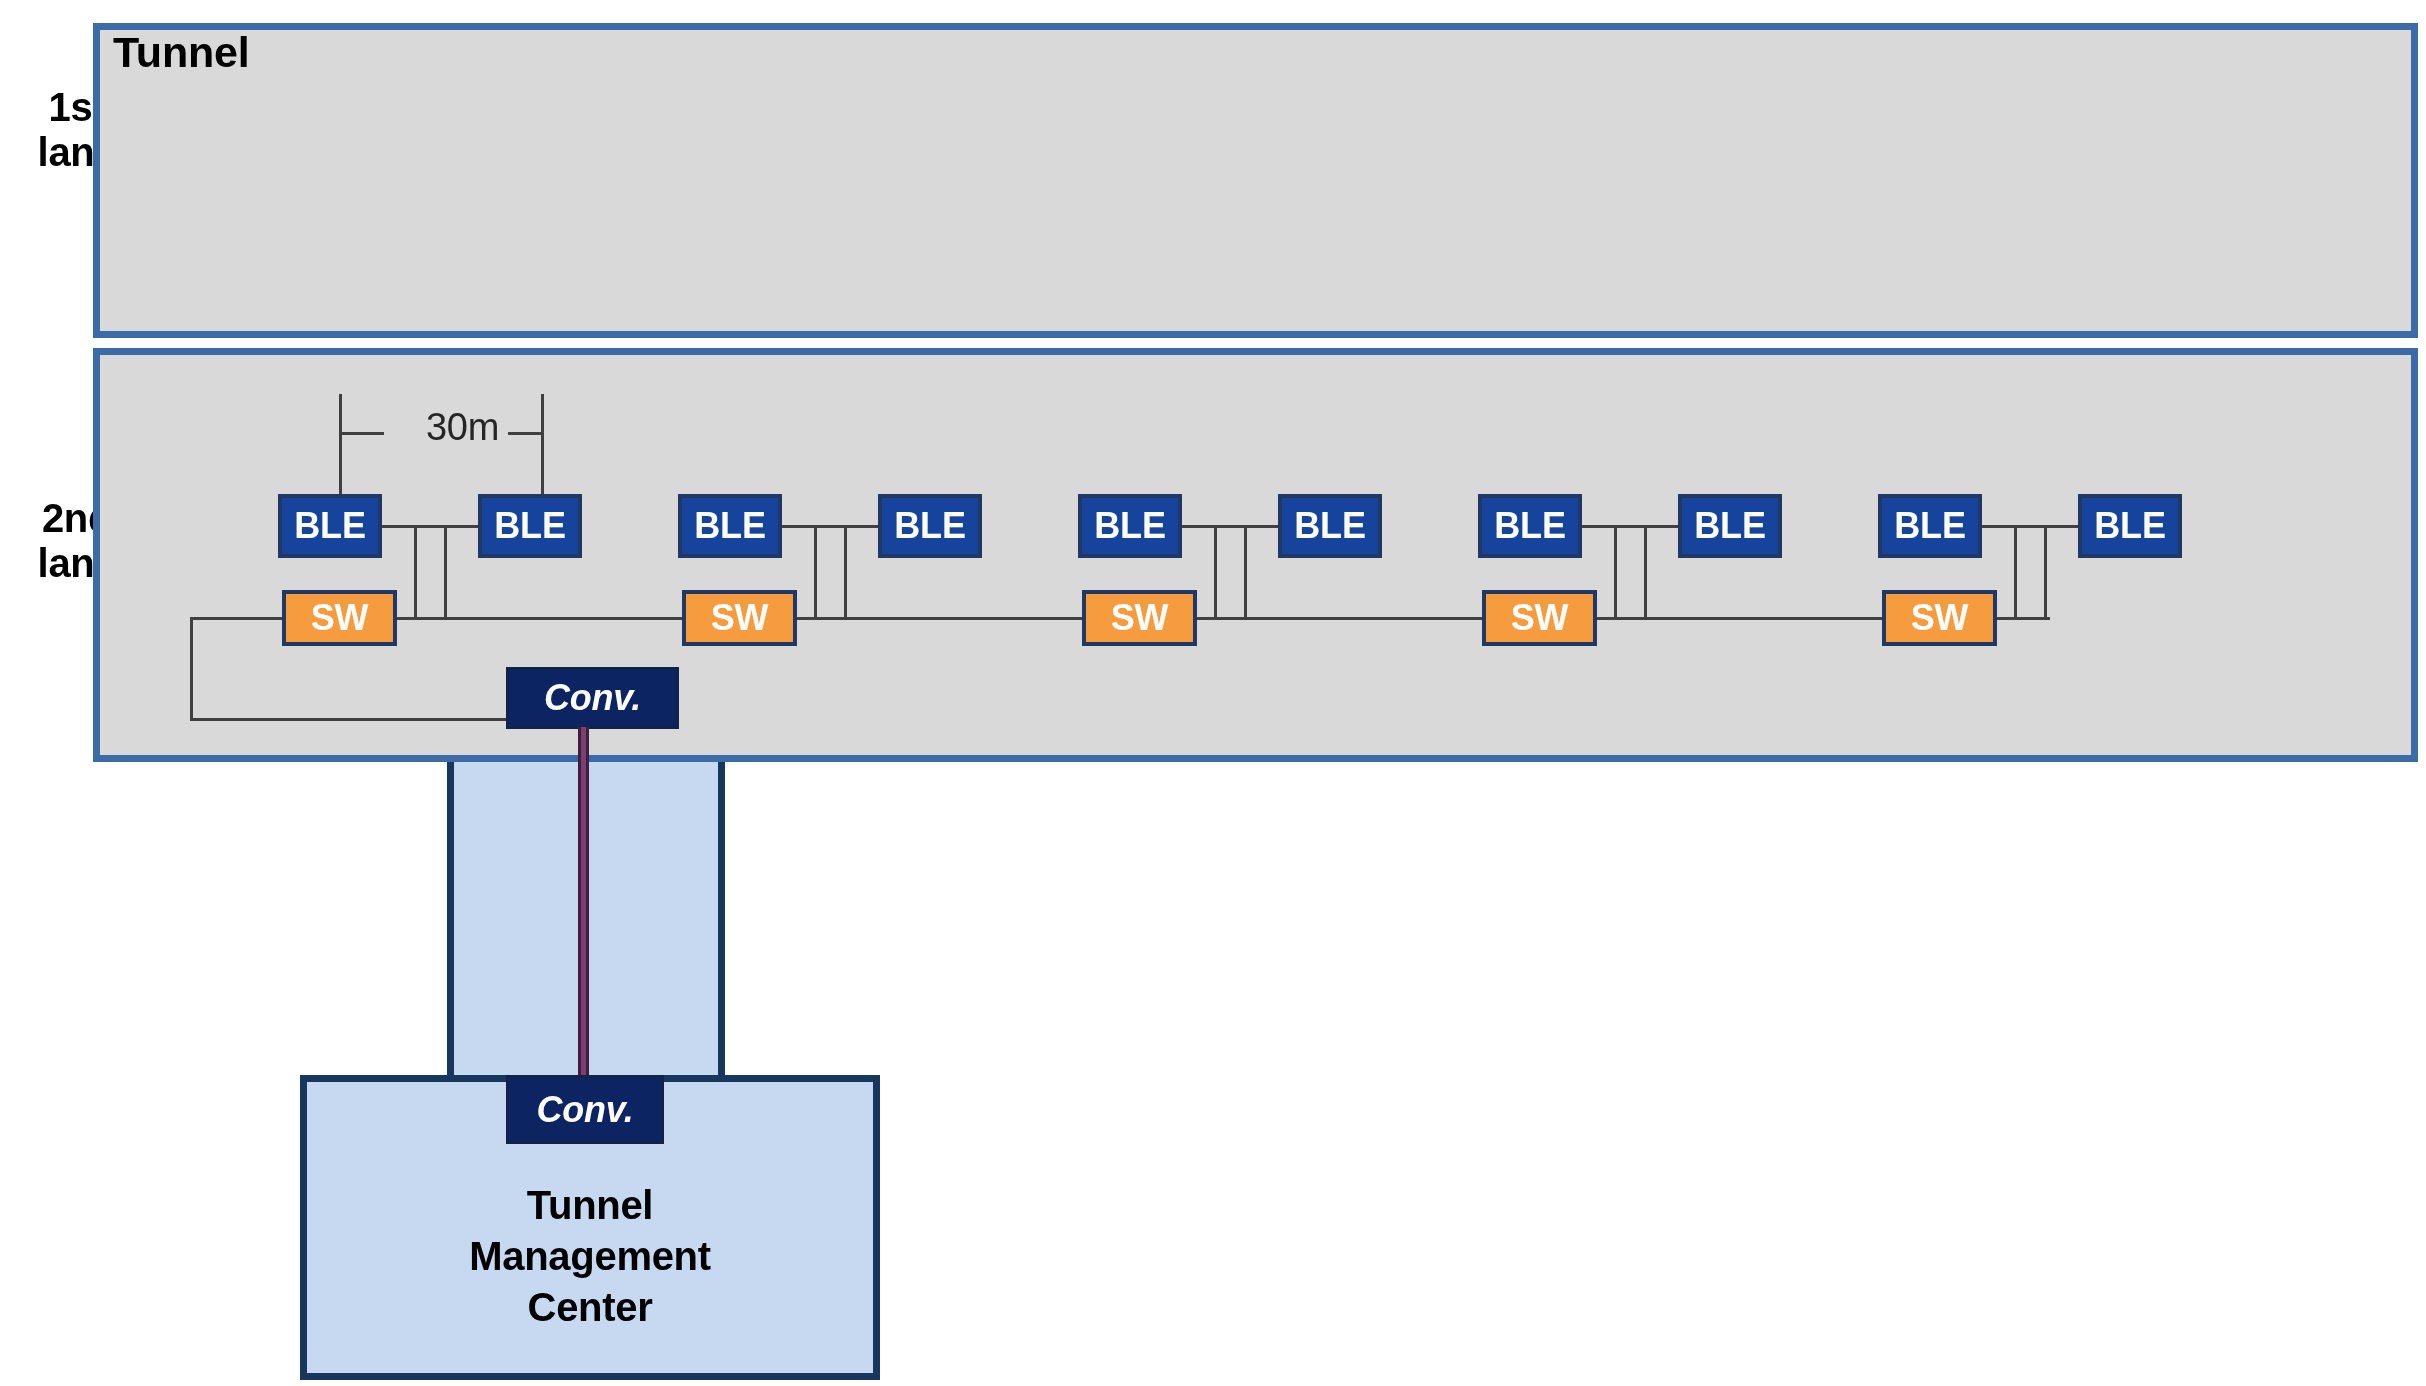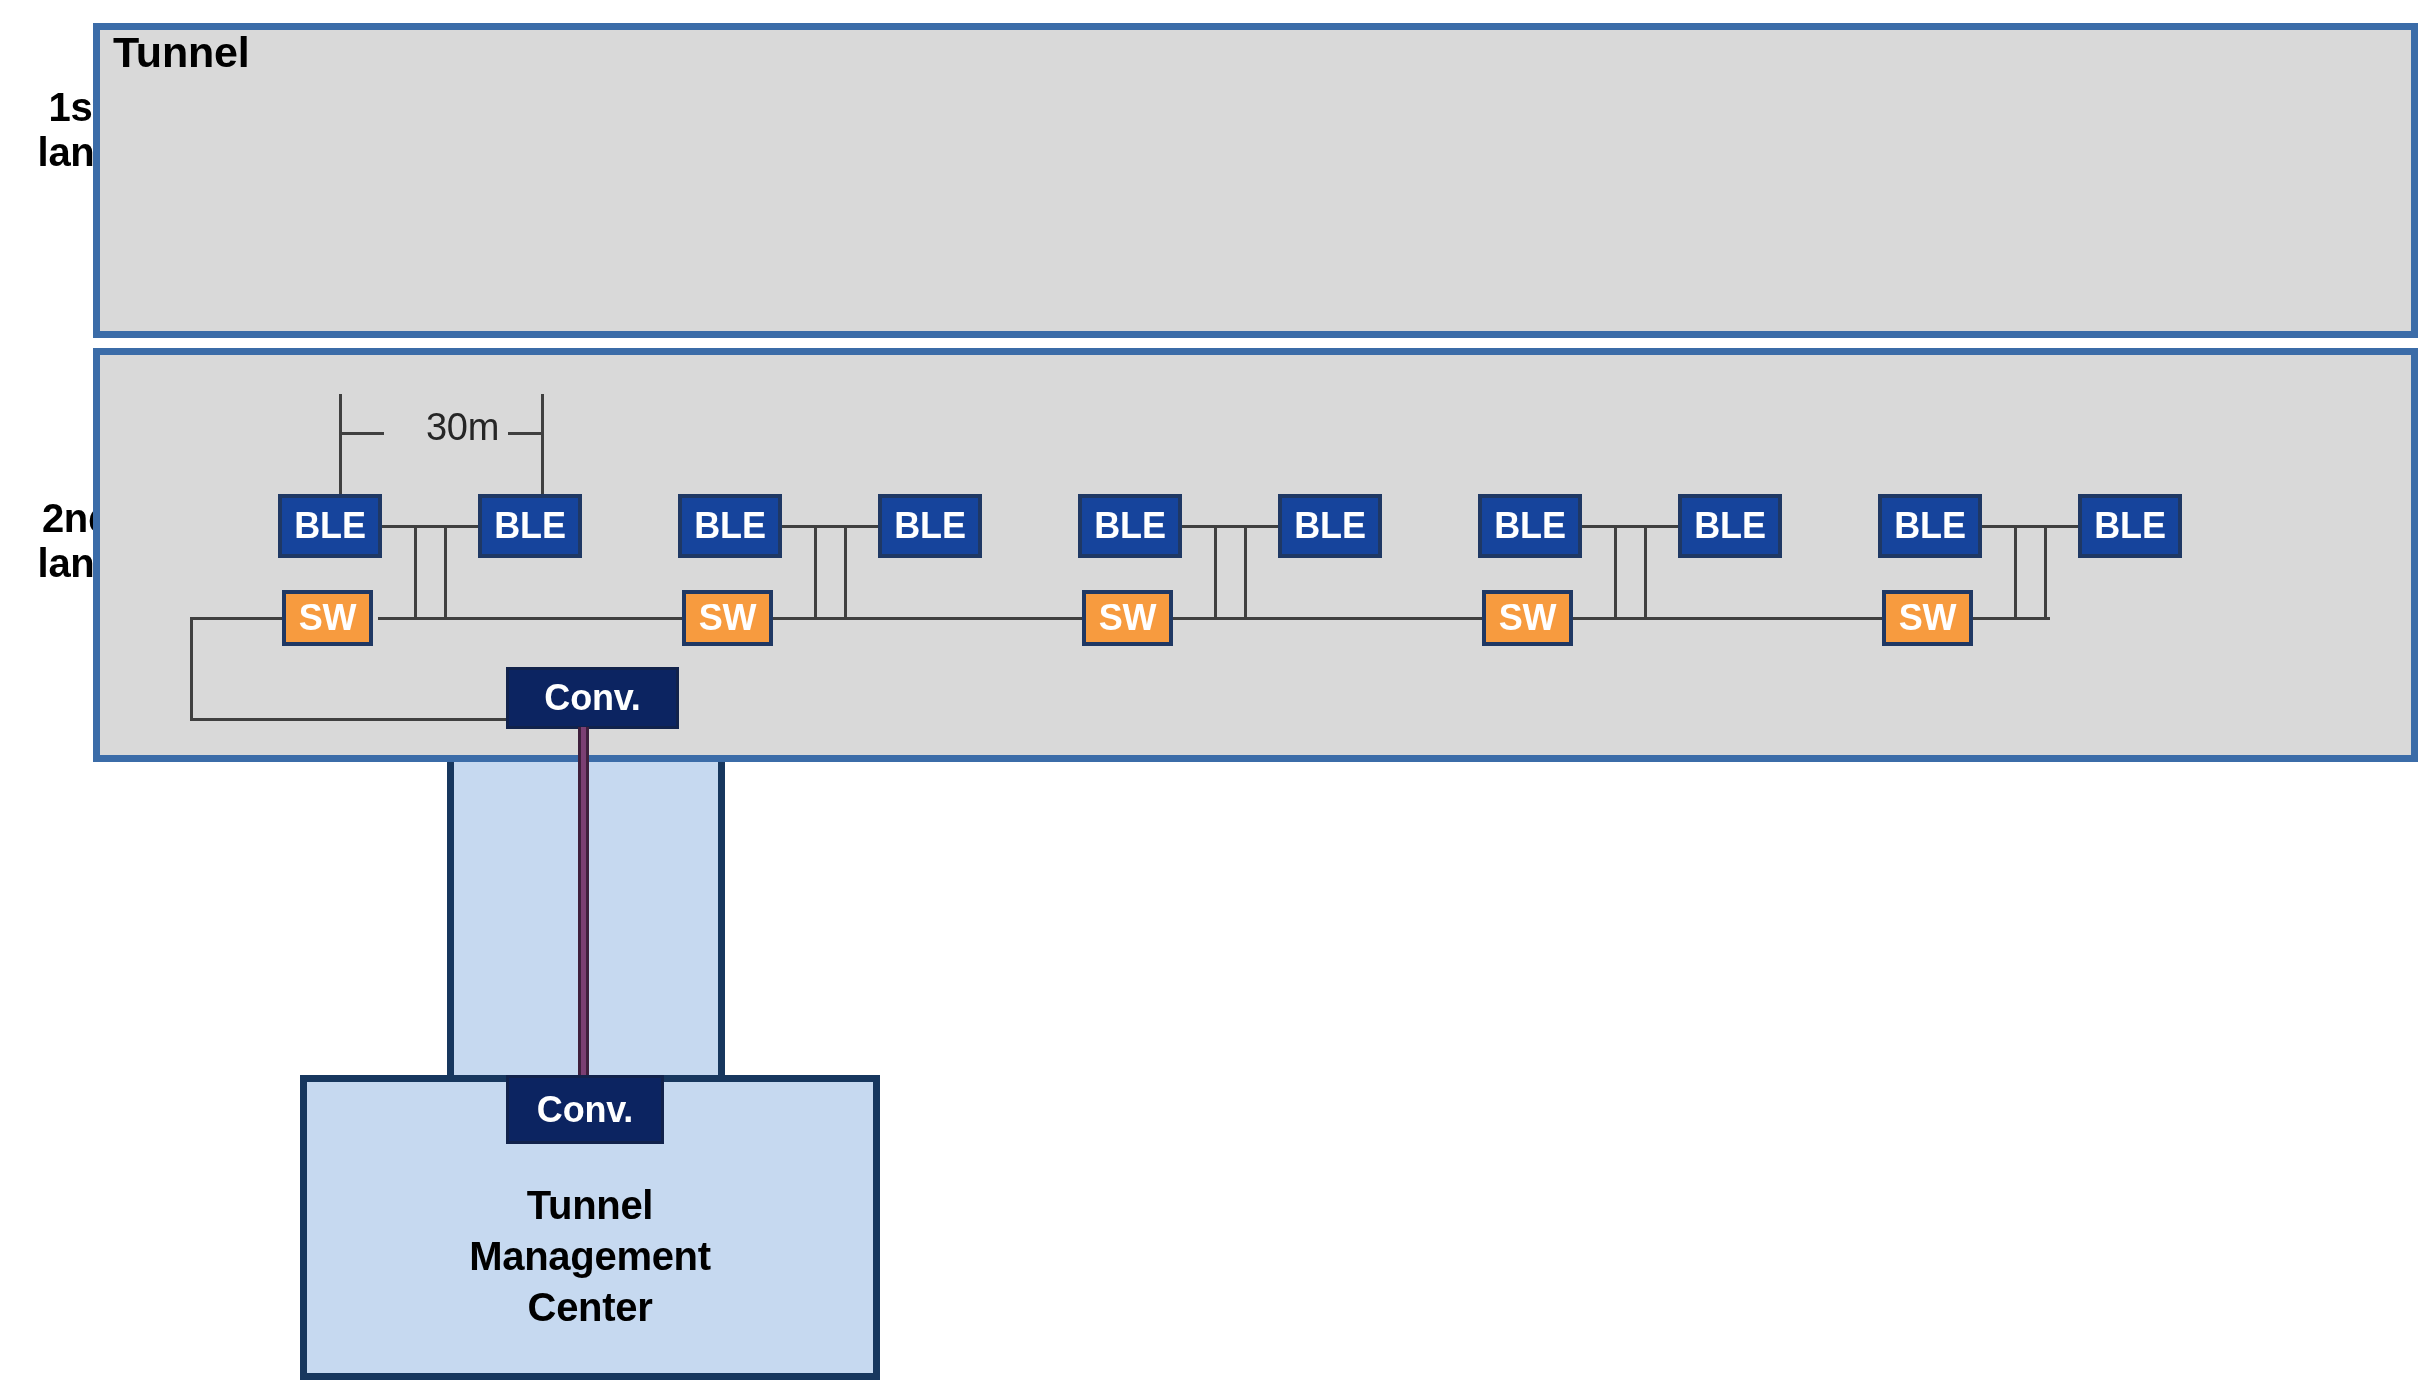--- a/index.html
+++ b/index.html
@@ -105,27 +105,28 @@
     background: #16449c;
     border: 4px solid #1f3864;
     font-size: 36px;
     width: 104px;
     height: 64px;
   }
   .node-sw {
     background: #f79b3f;
     border: 4px solid #1f3864;
     font-size: 36px;
-    width: 91px;
+    width: 115px;
     height: 56px;
   }
   .node-conv {
     background: #0c2461;
     border: 3px solid #11224b;
     font-size: 36px;
+    font-style: italic;
   }
   #conv-tunnel {
     left: 506px;
     top: 667px;
     width: 173px;
     height: 62px;
   }
   #conv-center {
     left: 506px;
     top: 1075px;

